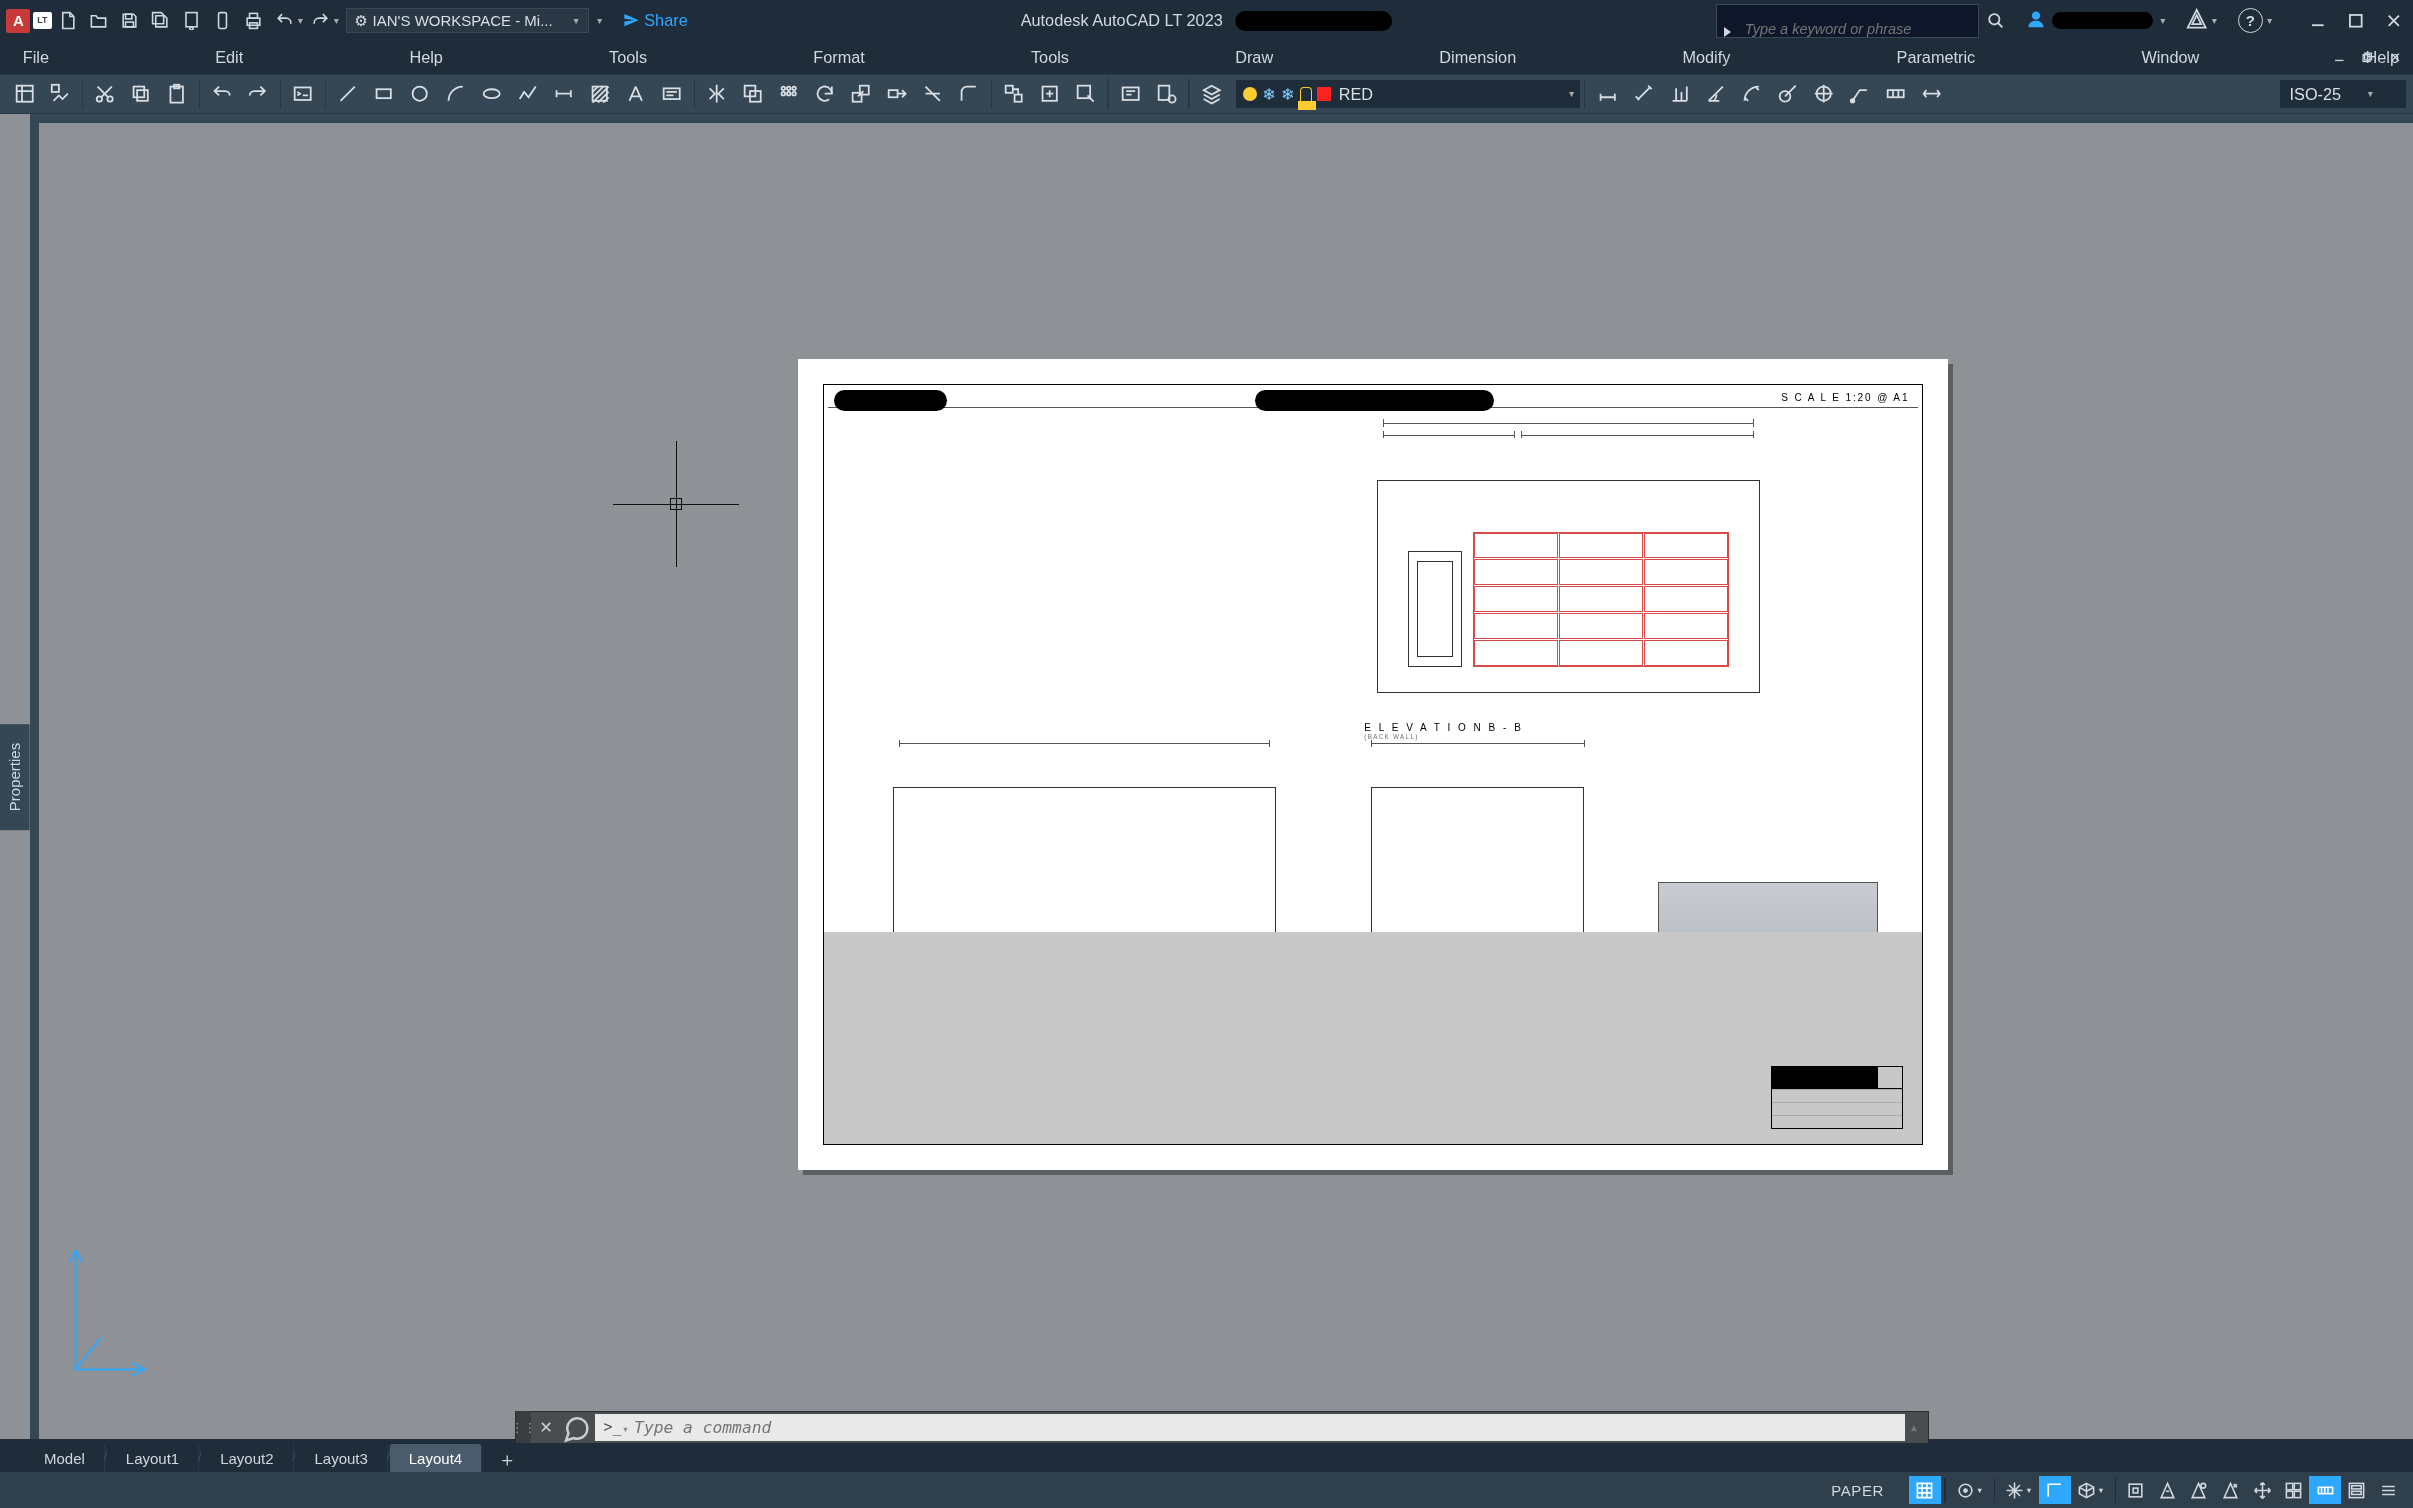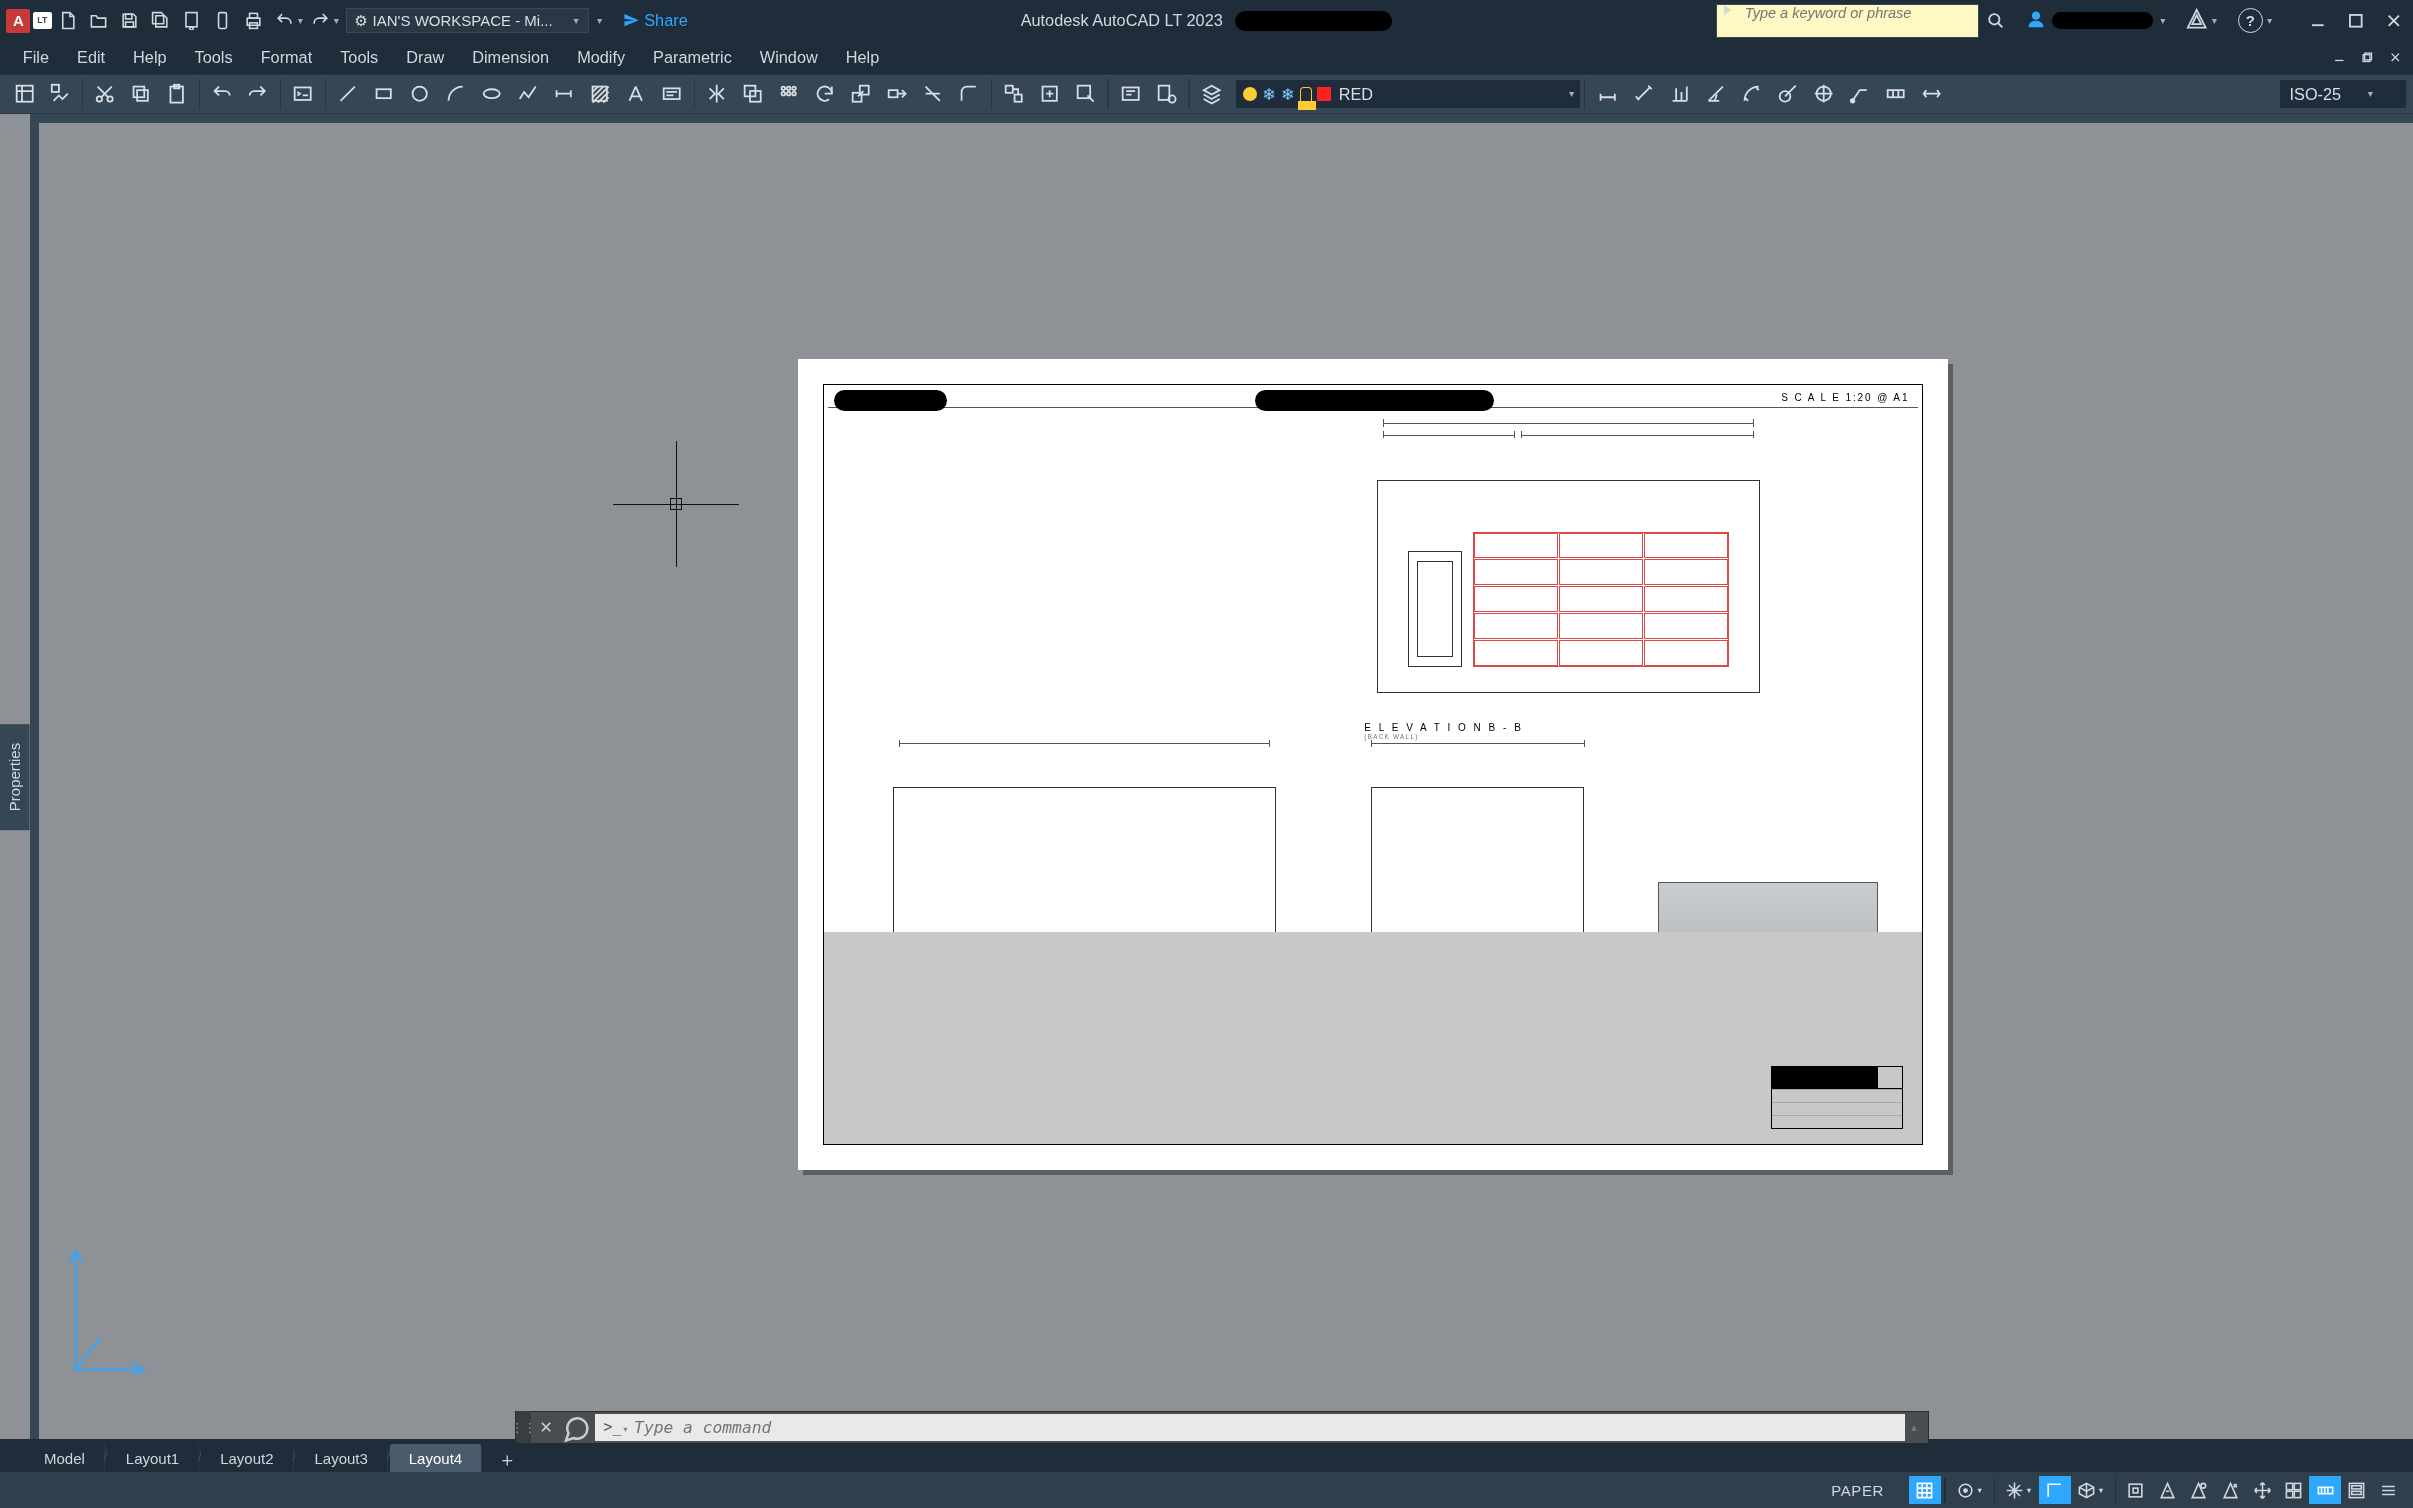--- a/index.html
+++ b/index.html
@@ -12,37 +12,37 @@
 .tb-icon   { width:31px; height:31px; display:flex; align-items:center; justify-content:center; color:#d0d7de; cursor:pointer; font-size:17.6px; }
 .tb-icon svg { width:19px; height:19px; stroke:#d0d7de; fill:none; stroke-width:2; }
 .tb-drop   { font-size:8.8px; margin-left:-3.8px; color:#aaa; }
 .workspace-pill { display:flex; align-items:center; background:#2a3744; border:0.6px solid #3a4754; padding:2.5px 7.5px; margin-left:5px; font-size:15px; color:#d8dee4; }
 .workspace-pill .gear { margin-right:5px; }
 .share-btn { display:flex; align-items:center; color:#2ea7ff; margin-left:19px; cursor:pointer; font-size:16.3px; }
 .share-btn svg { width:16.3px; height:16.3px; fill:#2ea7ff; margin-right:5px; }
 .title-center { position:absolute; left:50%; transform:translateX(-50%); color:#d0d7de; font-size:16.3px; display:flex; align-items:center; }
 .title-redact { width:157px; height:20px; background:#000; border-radius:12.6px; margin-left:12.6px; }
 .titlebar-right { position:absolute; right:0; top:0; height:41px; display:flex; align-items:center; }
-.search-wrap { display:flex; align-items:flex-start; background:#fef9c3; border:0.6px solid #3a4754; height:34px; }
+.search-wrap { display:flex; align-items:flex-end; background:#0f172a; border:0.6px solid #3a4754; height:34px; }
 .play-tri { width:0; height:0; border-top:5px solid transparent; border-bottom:5px solid transparent; border-left:7.5px solid #d0d7de; margin:0 7.5px; }
 .search-inp { background:transparent; border:none; color:#888; font-style:italic; font-size:14.5px; width:239px; padding:0 6.3px; outline:none; }
 .mag { width:35px; height:25px; display:flex; align-items:center; justify-content:center; }
 .mag svg { width:17.6px; height:17.6px; stroke:#d0d7de; fill:none; stroke-width:2.5; }
 .user-area { display:flex; align-items:center; margin-left:12.6px; }
 .user-ico svg { width:20px; height:20px; fill:#2ea7ff; }
 .user-redact { width:101px; height:17.6px; background:#000; border-radius:10px; margin-left:6.3px; }
 .aut-ico { margin-left:19px; }
 .aut-ico svg { width:21.4px; height:21.4px; stroke:#d0d7de; fill:none; stroke-width:2; }
 .help-ico { width:25px; height:25px; border:1.3px solid #d0d7de; border-radius:50%; display:flex; align-items:center; justify-content:center; color:#d0d7de; font-size:15px; margin-left:19px; font-weight:bold; }
 .winbtns { display:flex; margin-left:25px; }
 .winbtn  { width:38px; height:41px; display:flex; align-items:center; justify-content:center; cursor:pointer; }
 .winbtn svg { width:17.6px; height:17.6px; stroke:#d0d7de; fill:none; stroke-width:2.5; }
 
 
-.menubar { height:33px; background:#1f2d3a; display:flex; align-items:center; padding-left:8.8px; color:#d0d7de; font-size:16.3px; position:relative; }
+.menubar { height:33px; background:#1f2d3a; display:flex; align-items:center; padding-left:8.8px; color:#d0d7de; font-size:16.3px; position:relative;justify-content:space-between; }
 .menu-item { padding:0 14px; cursor:pointer; }
 .doc-winbtns { position:absolute; right:3.8px; top:0; height:33px; display:flex; align-items:center; }
 .doc-winbtns .winbtn { width:28px; height:25px; }
 .doc-winbtns svg { width:12.6px; height:12.6px; }
 
 
 .toolrow { height:40px; background:#354754; display:flex; align-items:center; padding-left:6.3px; border-top:0.6px solid #2a3744; border-bottom:0.6px solid #2a3744; position:relative; }
 .tool { width:36px; height:36px; display:flex; align-items:center; justify-content:center; cursor:pointer; position:relative; }
 .tool svg { width:21.4px; height:21.4px; stroke:#d8dee4; fill:none; stroke-width:2; }
 .tool-sep { width:1.3px; height:30px; background:#2a3744; margin:0 3.8px; }

